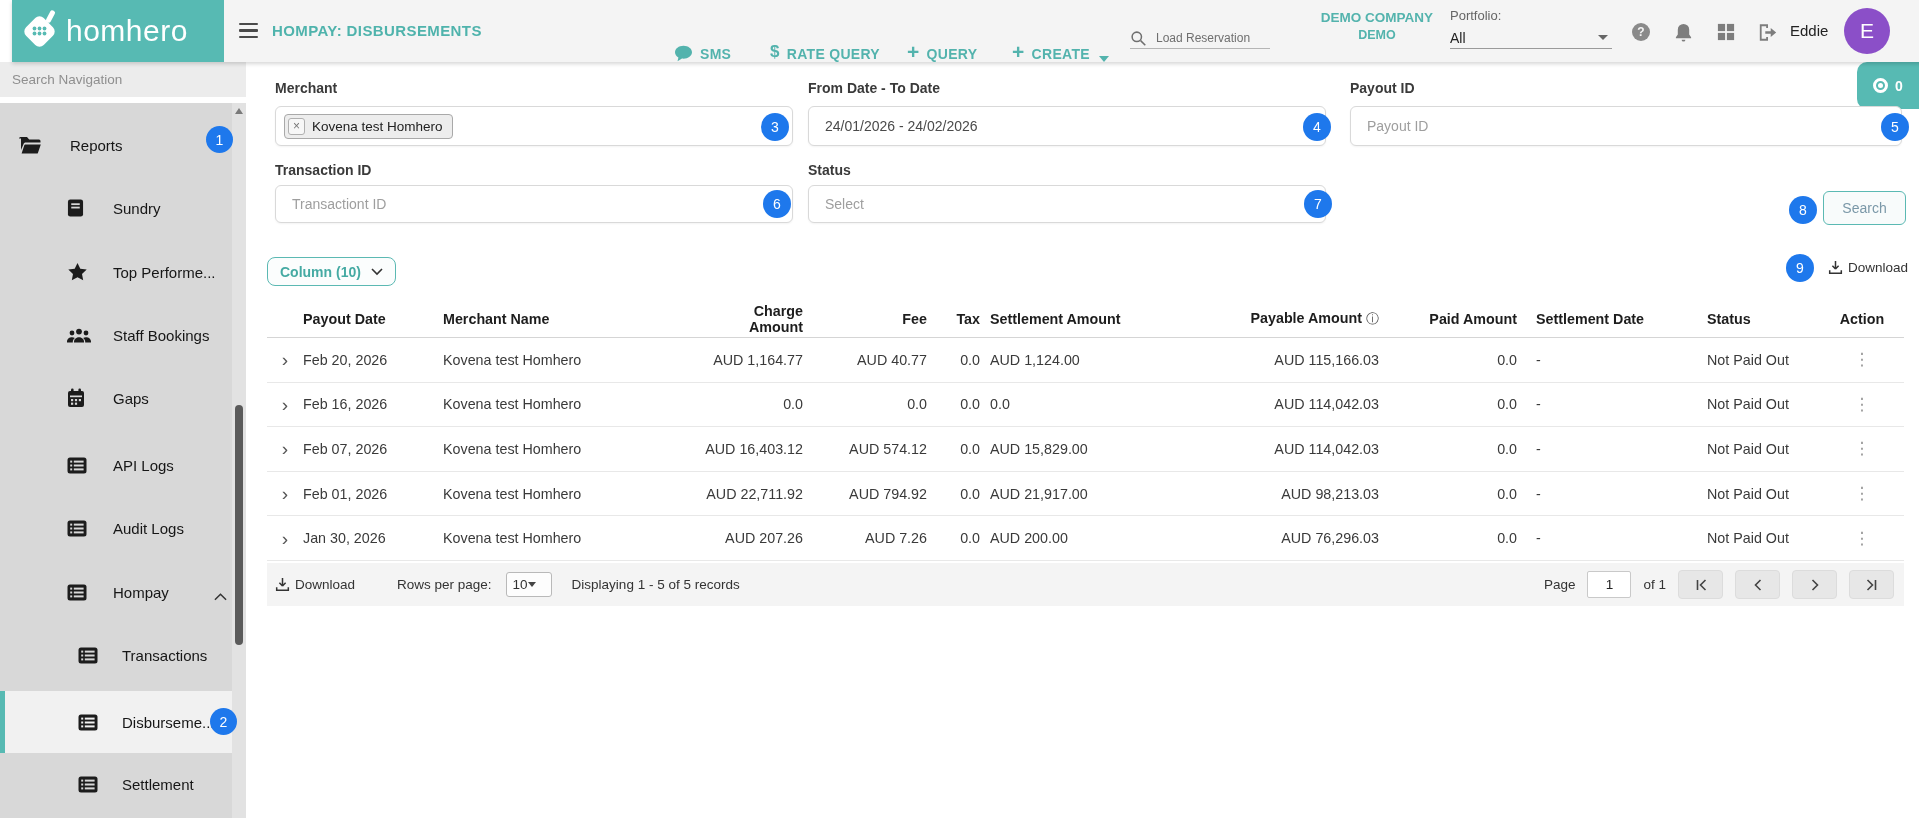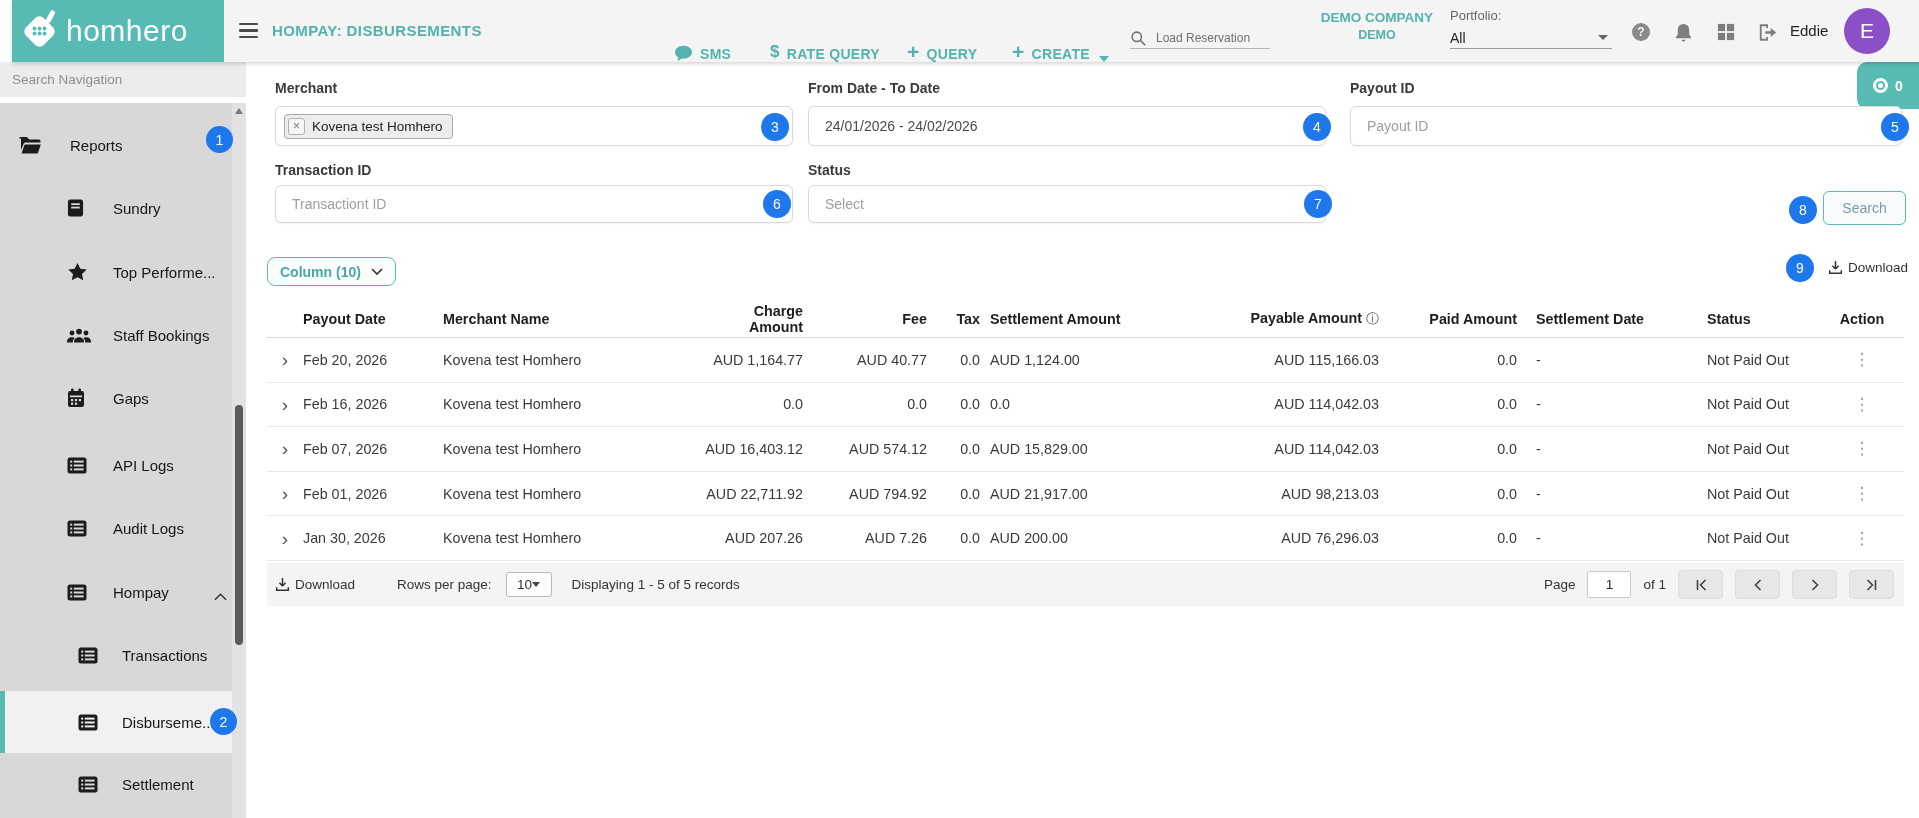--- a/index.html
+++ b/index.html
@@ -115,21 +115,21 @@
   .row-chev{color:#555;font-size:19px;line-height:1;cursor:pointer;display:inline-block;}
   .info-i{font-size:13px;color:#555;font-weight:400;margin-left:4px;}
   .dots{color:#9a9a9a;font-size:17px;cursor:pointer;}
 
   
   .tfoot{left:21px;top:501px;width:1637px;height:43px;background:#f4f4f4;display:flex;
          align-items:center;font-size:13.5px;color:#333;padding:0 10px 0 8px;}
   .dl-foot{display:flex;align-items:center;gap:5px;cursor:pointer;}
   .rpp-label{margin-left:42px;}
   .rpp-select{margin-left:14px;width:46px;height:25px;border:1px solid #b9b9b9;border-radius:3px;
-              background:#fdfdfd;display:flex;align-items:center;justify-content:center;
+              background:#fdfdfd;display:flex;align-items:center;justify-content:flex-start;
               padding:0 6px;cursor:pointer;}
   .rpp-caret{width:0;height:0;border-left:4px solid transparent;border-right:4px solid transparent;
              border-top:5px solid #444;}
   .displaying{margin-left:20px;}
   .pager{margin-left:auto;display:flex;align-items:center;gap:12px;}
   .page-input{width:44px;height:27px;border:1px solid #c9c9c9;border-radius:2px;background:#fff;
               text-align:center;font-size:13.5px;color:#222;font-family:"Liberation Sans",sans-serif;outline:none;}
   .pg-btn{width:45px;height:29px;background:#e7e7e7;border:1px solid #dcdcdc;border-radius:4px;
           display:flex;align-items:center;justify-content:center;cursor:pointer;}
 

